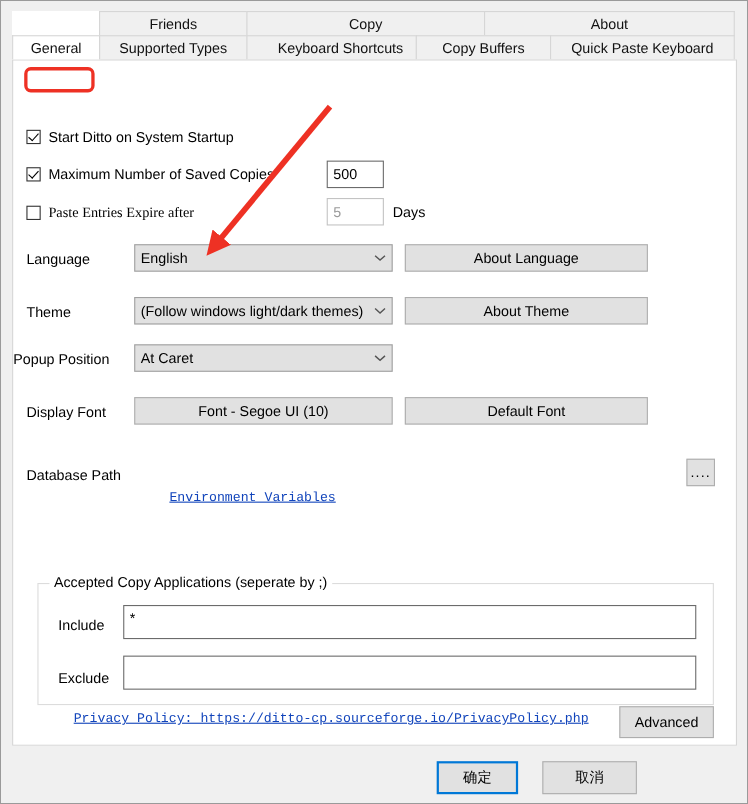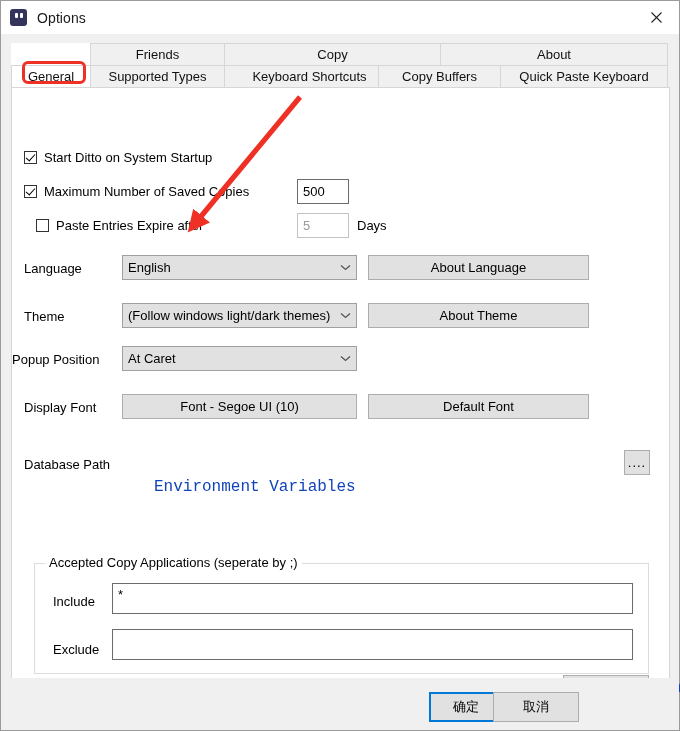--- a/index.html
+++ b/index.html
@@ -226,22 +226,23 @@
     white-space: nowrap;
   }
   .btn.default-btn {
     background: #e1e1e1;
     border: 2px solid #0078d7;
   }
 
   .link {
     position: absolute;
     font-family: "Liberation Mono", monospace;
-    font-size: 16px;
+    font-size: 12px;
     color: #1144bb;
+    text-decoration: underline;
     white-space: nowrap;
     cursor: default;
     padding-left: 32px;
   }
 
   
   #groupbox {
     position: absolute;
     left: 22px; top: 475px;
     width: 615px; height: 111px;
@@ -284,33 +285,20 @@
     width: 680px; height: 731px;
     pointer-events: none;
     z-index: 50;
   }
 </style>
 </head>
 <body>
 
 <div id="window">
 
-  <div id="titlebar">
-    <div id="app-icon">
-      <div class="q q1"></div>
-        <div class="q q2"></div>
-    </div>
-    <div id="window-title">Options</div>
-    <div id="close-btn">
-      <svg width="11" height="11" viewBox="0 0 11 11">
-        <line x1="0.5" y1="0.5" x2="10.5" y2="10.5" stroke="#222" stroke-width="1.1"></line>
-        <line x1="10.5" y1="0.5" x2="0.5" y2="10.5" stroke="#222" stroke-width="1.1"></line>
-      </svg>
-    </div>
-  </div>
 
   <div id="client">
 
     <div id="tabctl">
 
       <div class="tab-rows" style="top:0;">
         <div class="tab-row row1">
           <div class="tab" style="width:80px;background:#ffffff;border-color:#ffffff;"></div>
           <div class="tab" style="width:135px;">
             <span>Friends</span>
@@ -352,21 +340,21 @@
         </div>
 
         <div class="cb-row" style="left:12px; top:96px;">
           <span class="cbx checked"></span>
           <span>Maximum Number of Saved Copies</span>
         </div>
         <div class="txtbox" style="left:285px; top:91px; width:52px; height:25px;">
           <span>500</span>
         </div>
 
-        <div class="cb-row" style="left:24px; top:130px;">
+        <div class="cb-row" style="left:12px; top:130px;font-family:Liberation Serif, serif;">
           <span class="cbx"></span>
           <span>Paste Entries Expire after</span>
         </div>
         <div class="txtbox disabled" style="left:285px; top:125px; width:52px; height:25px;">
           <span>5</span>
         </div>
         <div class="lbl" style="left:345px; top:130px;">Days</div>
 
         <div class="lbl" style="left:12px; top:173px;">Language</div>
         <div class="combo" style="left:110px; top:167px; width:235px; height:25px;">
@@ -434,21 +422,21 @@
 
         <div class="link" style="left:23px; top:591px;">Privacy Policy: https://ditto-cp.sourceforge.io/PrivacyPolicy.php</div>
         <div class="btn" style="left:551px; top:587px; width:86px; height:29px;">
           <span>Advanced</span>
         </div>
 
       </div>
     </div>
 
     <div id="footer">
-      <div class="btn default-btn" style="left:396px; top:14px; width:74px; height:30px;margin-left:32px;">
+      <div class="btn default-btn" style="left:396px; top:14px; width:74px; height:30px;">
         <span>确定</span>
       </div>
       <div class="btn" style="left:492px; top:14px; width:86px; height:30px;">
         <span>取消</span>
       </div>
     </div>
 
   </div>
 </div>
 

